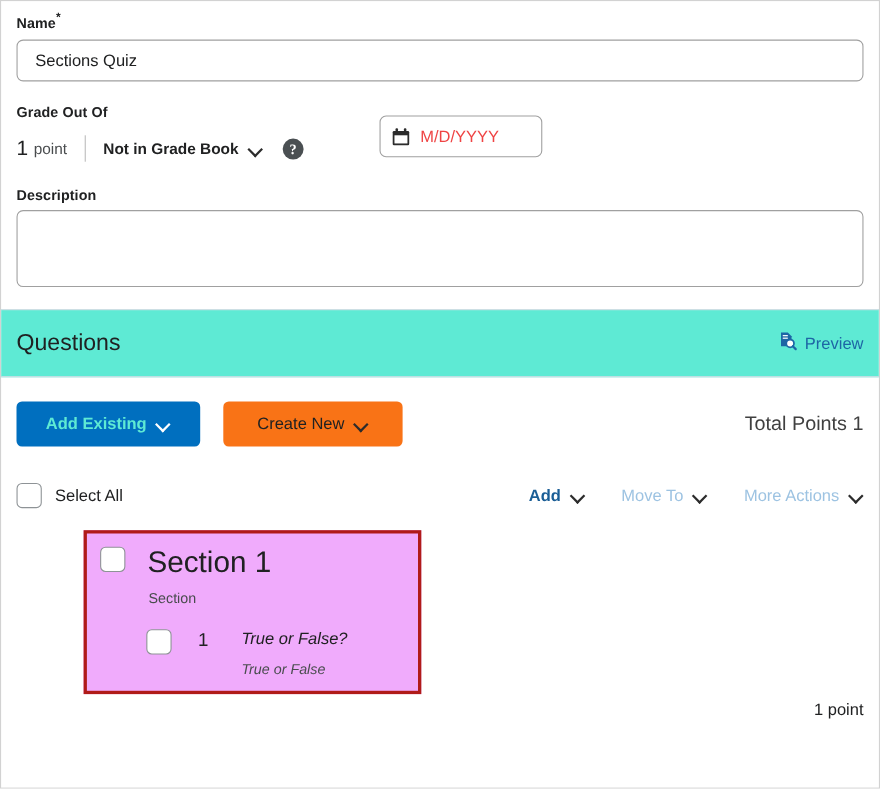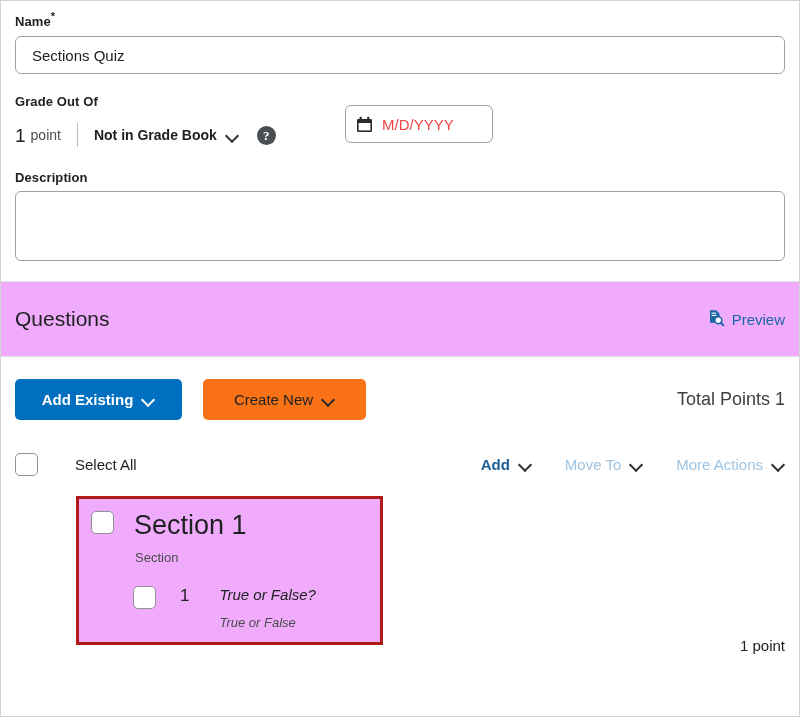--- a/index.html
+++ b/index.html
@@ -155,23 +155,23 @@
     height: 70px;
     box-sizing: border-box;
     border: 1px solid #a0a0a0;
     border-radius: 6px;
     background: #fff;
   }
 
   
   .questions-band {
     margin-top: 20px;
-    height: 76px;
-    box-sizing: border-box;
-    background: #f0abfc;
+    height: 62px;
+    box-sizing: border-box;
+    background: #5eead4;
     border-top: 1px solid #d7dee6;
     border-bottom: 1px solid #d7dee6;
     display: flex;
     align-items: center;
     justify-content: space-between;
     padding: 0 14px;
   }
   .questions-title {
     font-size: 21px;
     color: #202122;
@@ -197,21 +197,21 @@
     display: flex;
     align-items: center;
     font-size: 15px;
     font-weight: bold;
     cursor: pointer;
     padding: 0 20px;
     box-sizing: border-box;
   }
   .btn-primary {
     background: #006fbf;
-    color: #ffffff;
+    color: #5eead4;
     min-width: 167px;
     justify-content: center;
   }
   .btn-secondary {
     background: #f97316;
     color: #202122;
     min-width: 163px;
     justify-content: center;
     margin-left: 21px;
     font-weight: normal;
@@ -234,21 +234,21 @@
     box-sizing: border-box;
     border: 1px solid #8e9396;
     border-radius: 5px;
     background: #fff;
     cursor: pointer;
     flex: none;
   }
   .select-all-lbl {
     font-size: 15px;
     color: #202122;
-    margin-left: 37px;
+    margin-left: 12px;
   }
   .menu-group {
     margin-left: auto;
     display: flex;
     align-items: center;
   }
   .menu-item {
     display: flex;
     align-items: center;
     font-size: 15px;

